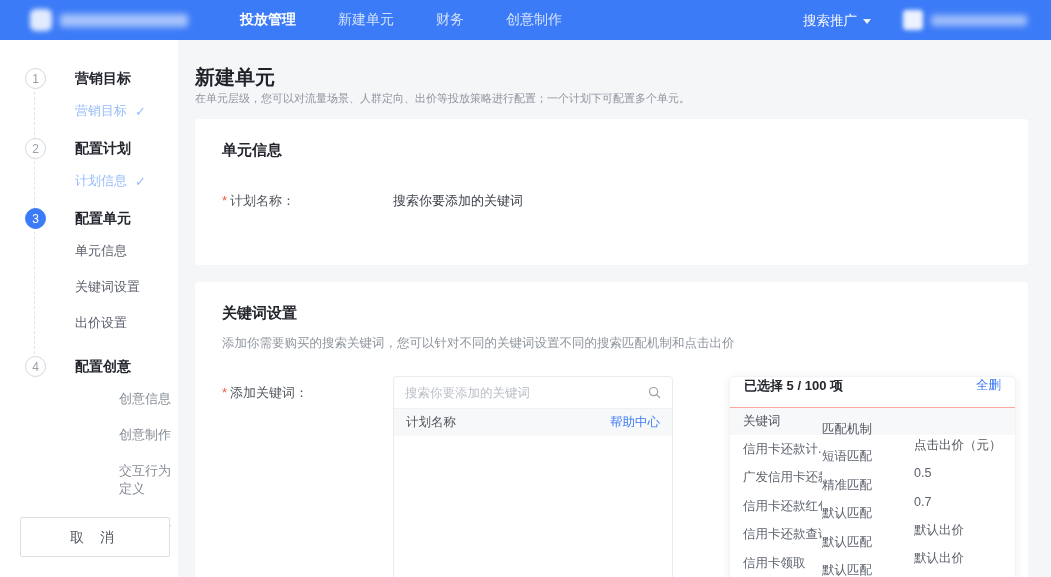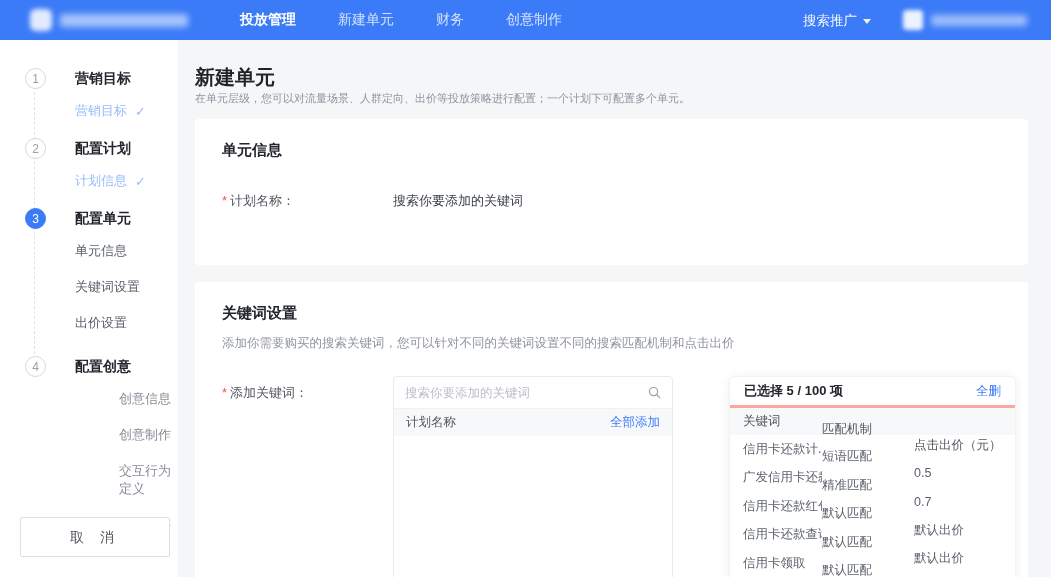--- a/index.html
+++ b/index.html
@@ -57,21 +57,21 @@
   .panel-left { position:relative; width:280px; height:214px; border:1px solid #e9ebef; border-radius:4px; background:#fff; overflow:hidden; flex:none; }
   .search-row { display:flex; align-items:center; height:32px; padding:0 11px; border-bottom:1px solid #f0f1f3; }
   .search-input { flex:1; border:none; outline:none; font-size:12.5px; color:#3c414a; font-family:inherit; }
   .search-input::placeholder { color:#b9bec6; }
   .search-icon { width:13px; height:13px; flex:none; }
   .panel-subhead { display:flex; align-items:center; justify-content:space-between; height:27px; background:#f7f8fa; padding:0 12px; }
   .panel-subhead .t { font-size:12.5px; color:#51565d; }
   .link { font-size:12.5px; color:#3c7bf7; cursor:pointer; }
 
   .panel-right { width:287px; height:236px; margin-left:16px; background:#fff; border-radius:6px; box-shadow:0 1px 10px rgba(31,35,41,.07); border:1px solid #f2f3f5; flex:none; }
-  .sel-head { display:flex; align-items:center; justify-content:space-between; height:31px; padding:0 14px; border-bottom:3px solid #fca5a5; }
+  .sel-head { display:flex; align-items:flex-start; justify-content:space-between; height:31px; padding:0 14px; border-bottom:1px solid #fca5a5; }
   .sel-title { font-size:13px; font-weight:bold; color:#23262d; }
   .kw-table-head { display:flex; align-items:center; height:27px; background:#f7f8fa; font-size:12.5px; color:#51565d; }
   .kw-tr { display:flex; align-items:center; height:28.5px; font-size:12.5px; color:#5b616b; }
   .c1 { width:92px; padding-left:13px; flex:none; white-space:nowrap; overflow:hidden; }
   .c2 { width:92px; flex:none;margin-top:15px; }
   .c3 { flex:1;margin-top:48px; }
 </style>
 </head>
 <body>
 
@@ -190,21 +190,21 @@
         <div class="panel-left">
           <div class="search-row">
             <input class="search-input" type="text" placeholder="搜索你要添加的关键词" style="">
             <svg class="search-icon" viewBox="0 0 14 14">
               <circle cx="6" cy="6" r="4.4" fill="none" stroke="#9aa0a8" stroke-width="1.3"></circle>
               <line x1="9.4" y1="9.4" x2="13" y2="13" stroke="#9aa0a8" stroke-width="1.3"></line>
             </svg>
           </div>
           <div class="panel-subhead">
             <span class="t">计划名称</span>
-            <span class="link">全部添加</span>
+            <span class="link">帮助中心</span>
           </div>
           <div style="height:130px;"></div>
 
         </div>
 
         <div class="panel-right">
           <div class="sel-head">
             <span class="sel-title">已选择 5 / 100 项</span>
             <span class="link">全删</span>
           </div>

